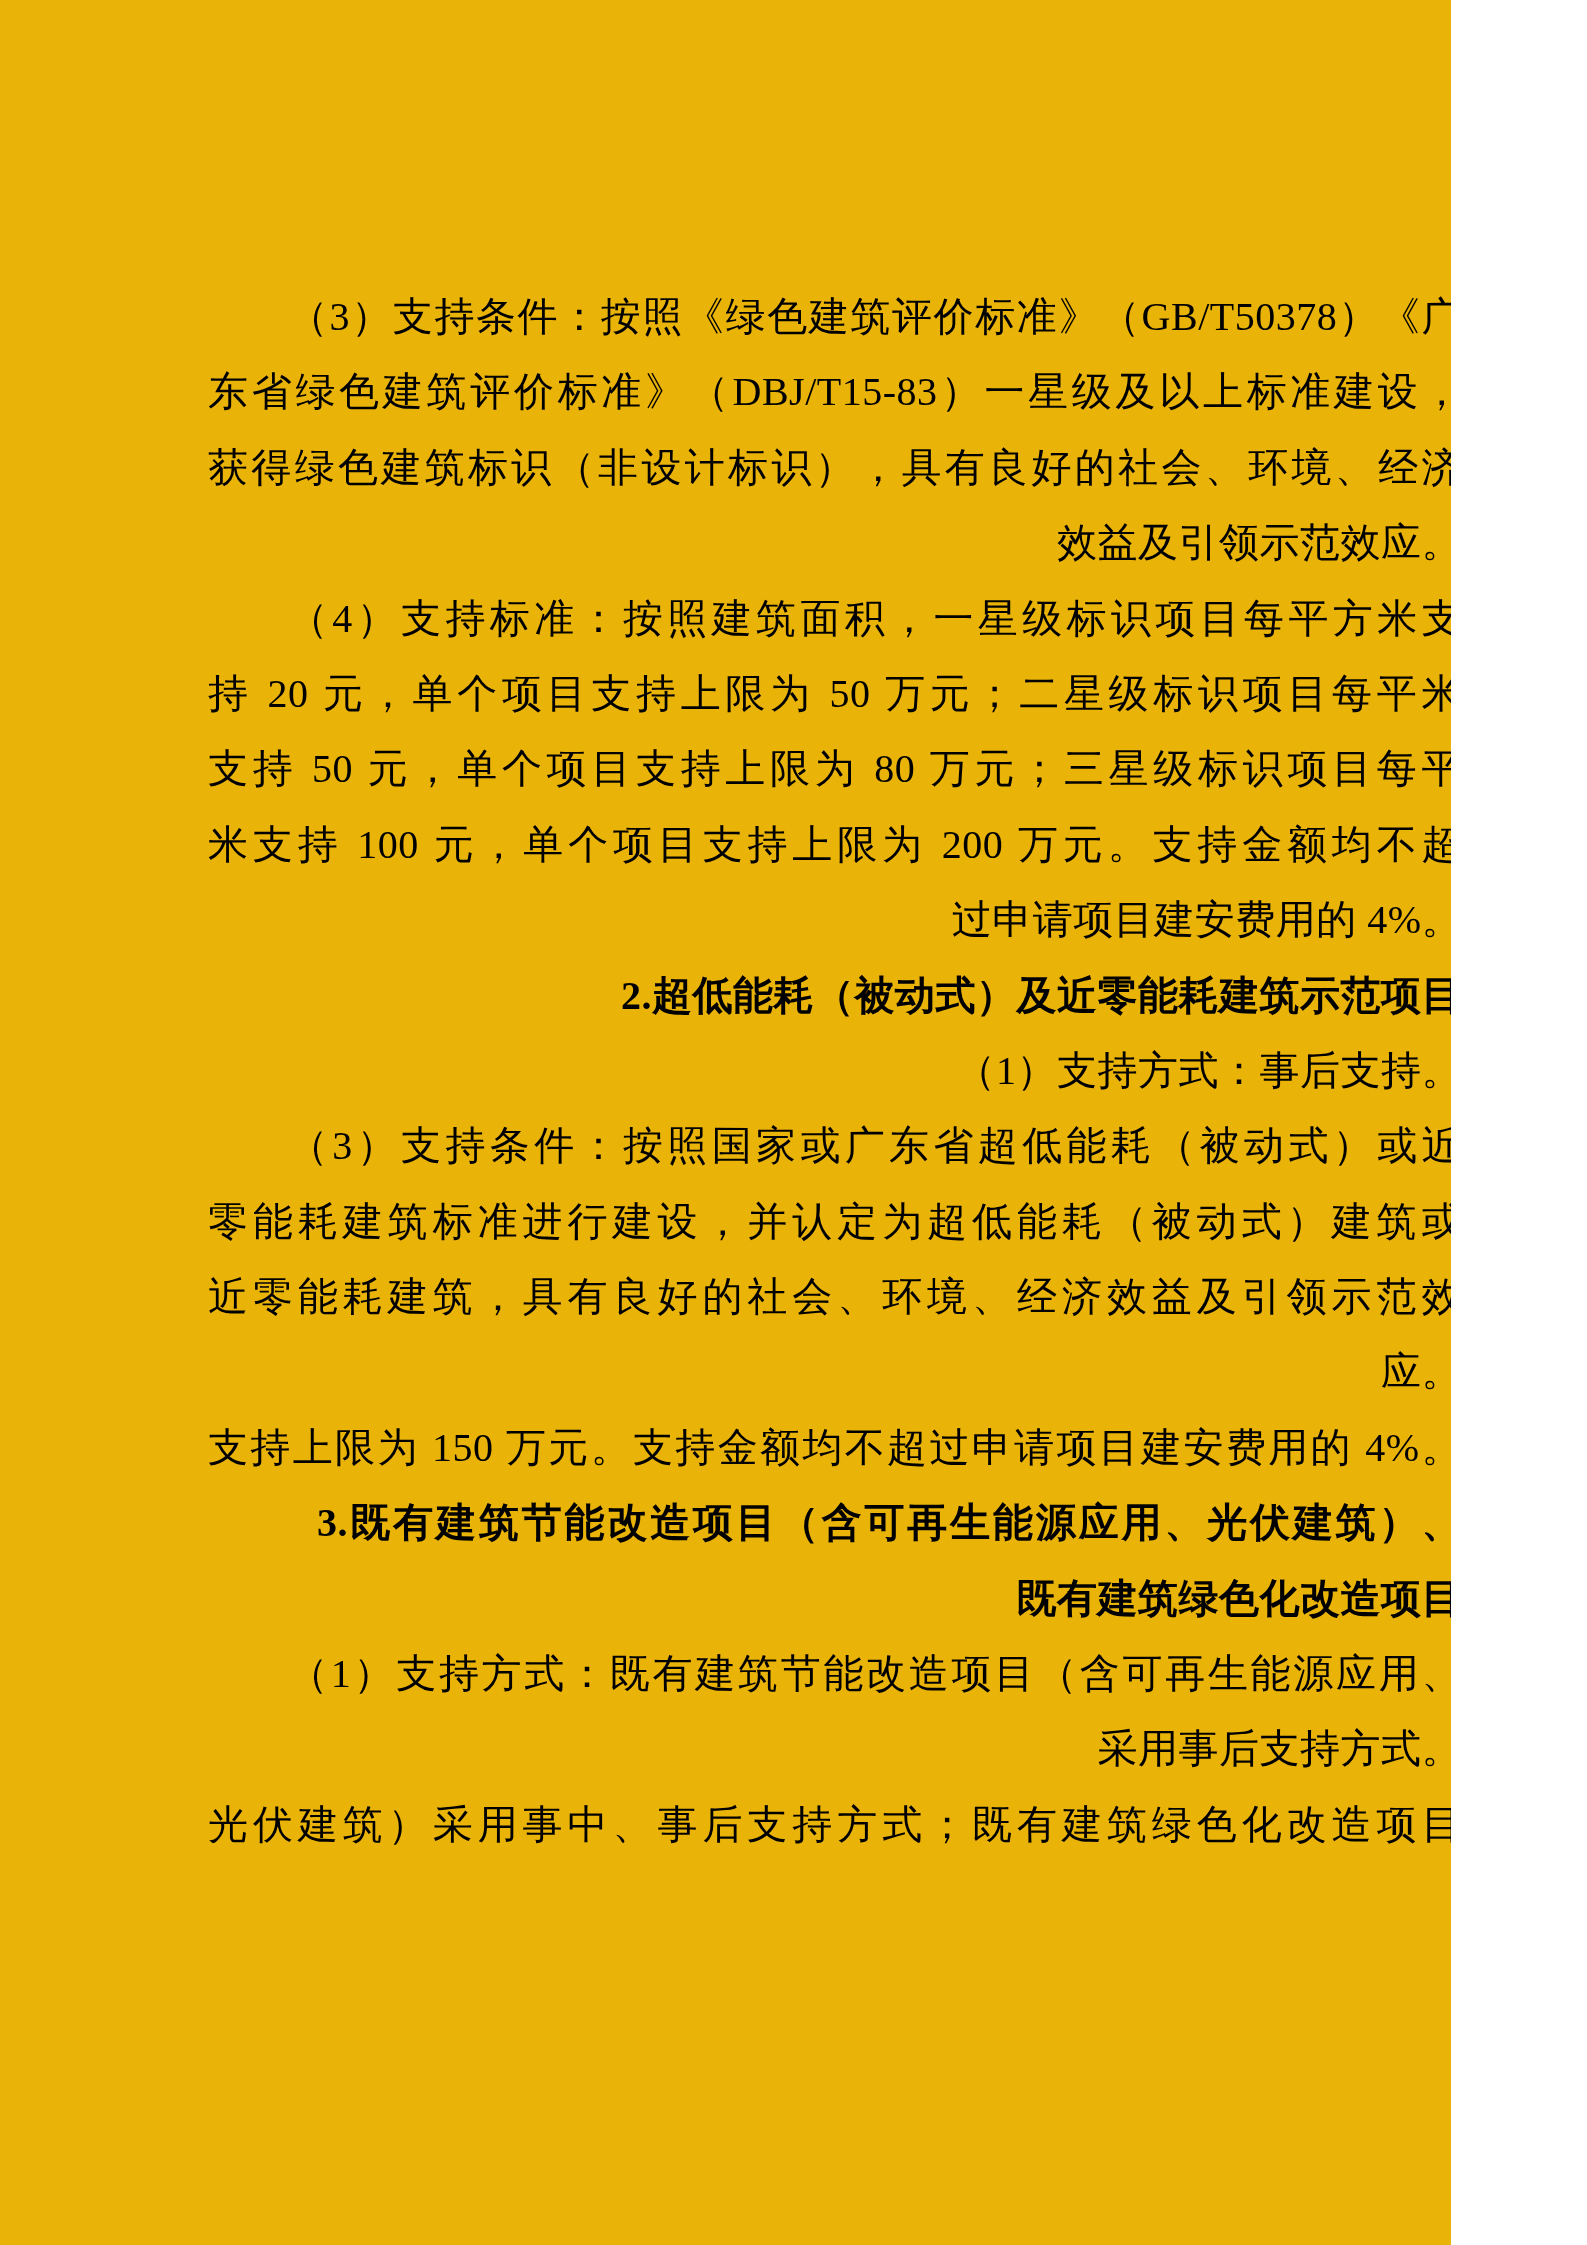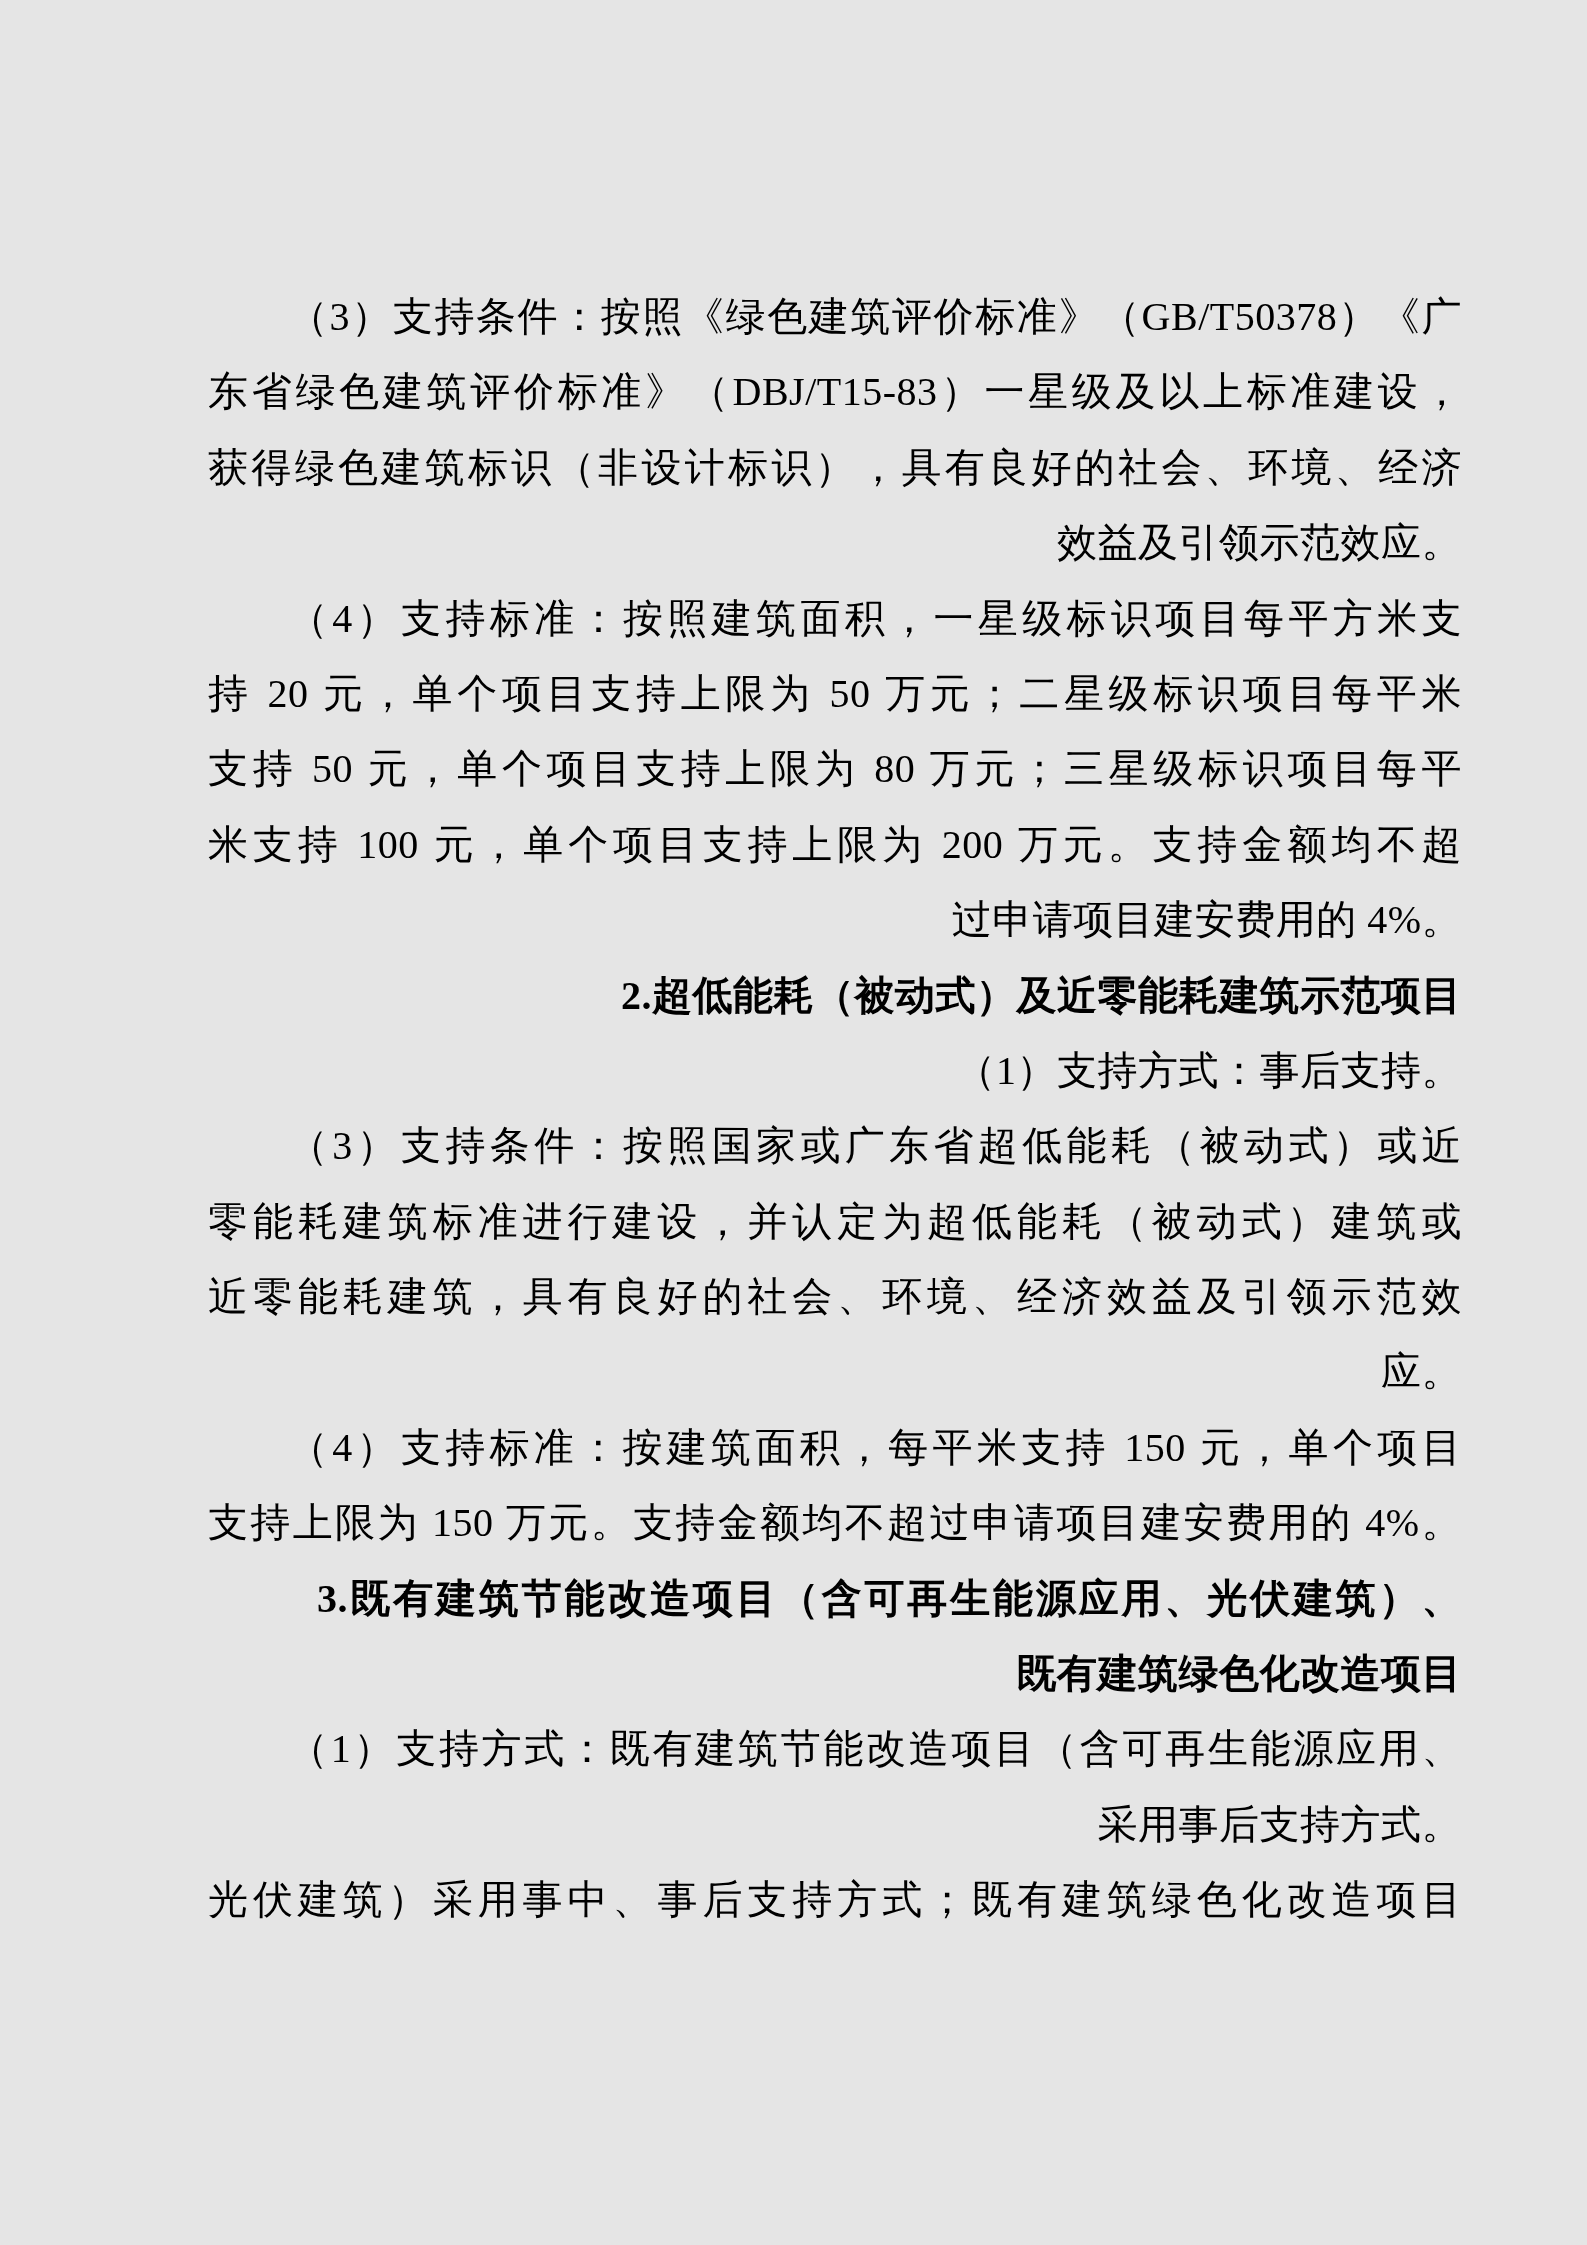--- a/index.html
+++ b/index.html
@@ -3,23 +3,23 @@
 <meta charset="utf-8">
 <title>Document Page</title>
 <style>
   html, body {
     margin: 0;
     padding: 0;
     background: #ffffff;
   }
   .page {
     position: relative;
-    width: 1587px;
+    width: 1451px;
     height: 2245px;
-    background: #e5e5e5;
+    background: #eab308;
     color: #000000;
     font-family: "Liberation Serif", "DejaVu Serif", serif;
     overflow: hidden;
   }
   .doc-body {
     position: absolute;
     left: 208px;
     top: 279px;
     width: 1254px;
   }
@@ -58,21 +58,20 @@
       <div class="line j">持 20 元，单个项目支持上限为 50 万元；二星级标识项目每平米</div>
       <div class="line j">支持 50 元，单个项目支持上限为 80 万元；三星级标识项目每平</div>
       <div class="line j">米支持 100 元，单个项目支持上限为 200 万元。支持金额均不超</div>
       <div class="line end">过申请项目建安费用的 4%。</div>
       <div class="line end ind b">2.超低能耗（被动式）及近零能耗建筑示范项目</div>
       <div class="line end ind">（1）支持方式：事后支持。</div>
       <div class="line j ind">（3）支持条件：按照国家或广东省超低能耗（被动式）或近</div>
       <div class="line j">零能耗建筑标准进行建设，并认定为超低能耗（被动式）建筑或</div>
       <div class="line j">近零能耗建筑，具有良好的社会、环境、经济效益及引领示范效</div>
       <div class="line end">应。</div>
-      <div class="line j ind">（4）支持标准：按建筑面积，每平米支持 150 元，单个项目</div>
       <div class="line j">支持上限为 150 万元。支持金额均不超过申请项目建安费用的 4%。</div>
       <div class="line j ind b">3.既有建筑节能改造项目（含可再生能源应用、光伏建筑）、</div>
       <div class="line end b">既有建筑绿色化改造项目</div>
       <div class="line j ind">（1）支持方式：既有建筑节能改造项目（含可再生能源应用、</div>
       <div class="line end">采用事后支持方式。</div>
       <div class="line j">光伏建筑）采用事中、事后支持方式；既有建筑绿色化改造项目</div>
     </div>
 </div>
 
 </body></html>

